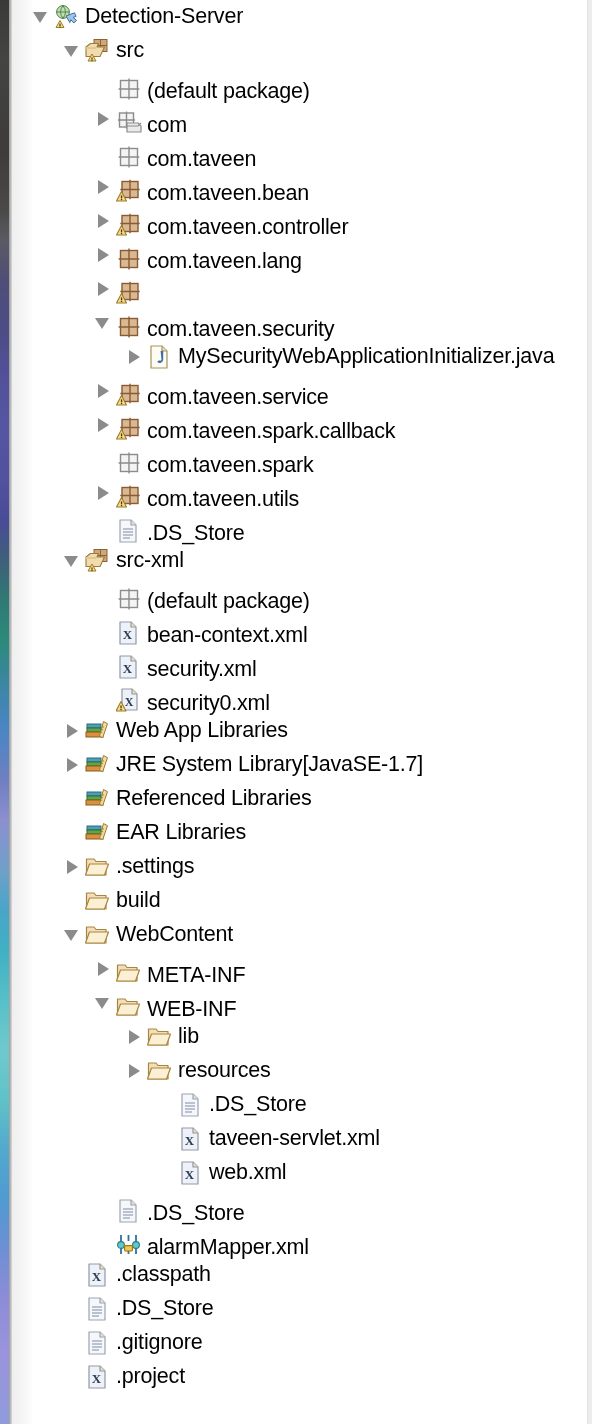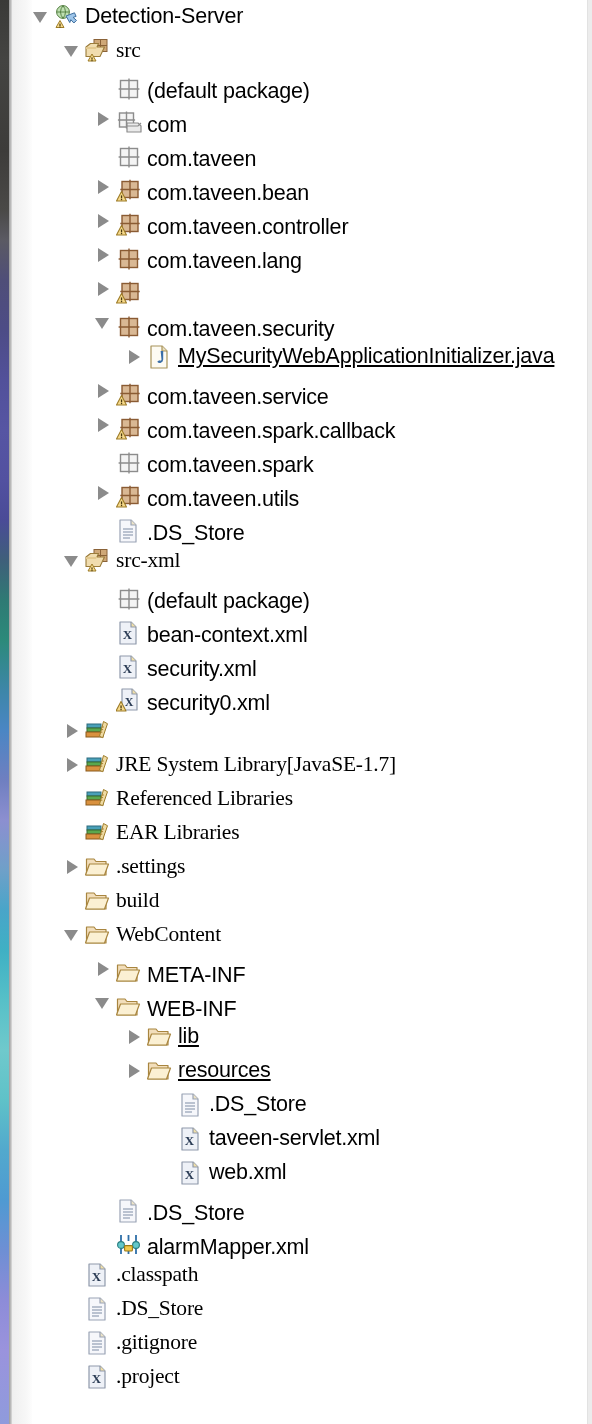--- a/index.html
+++ b/index.html
@@ -108,23 +108,23 @@
 
   .label {
     font-size: 21.5px;
     color: #000000;
     letter-spacing: -0.2px;
     line-height: 1;
   }
 
   
   .i0 { padding-left: 0px; }
-  .i1 { padding-left: 31px; font-family: Liberation Serif, serif; }
+  .i1 { padding-left: 31px; }
   .i2 { padding-left: 62px; align-items: flex-end; }
-  .i3 { padding-left: 93px; text-decoration: underline; }
+  .i3 { padding-left: 93px; }
   .i4 { padding-left: 124px; }
 </style>
 </head>
 <body>
 
 <div id="root">
 
   <div id="wallpaper-strip"></div>
   <div id="gutter-border"></div>
   <div id="left-margin"></div>
@@ -346,20 +346,21 @@
       </div>
       <div class="row i1">
         <span class="twisty collapsed">
           <span class="arrow"></span>
         </span>
         <span class="icon">
           <svg viewBox="0 0 26 26">
             <use href="#def-library-icon" x="0" y="0"></use>
           </svg>
         </span>
+        <span class="label">Web App Libraries</span>
       </div>
       <div class="row i1">
         <span class="twisty collapsed">
           <span class="arrow"></span>
         </span>
         <span class="icon">
           <svg viewBox="0 0 26 26">
             <use href="#def-library-icon" x="0" y="0"></use>
           </svg>
         </span>

